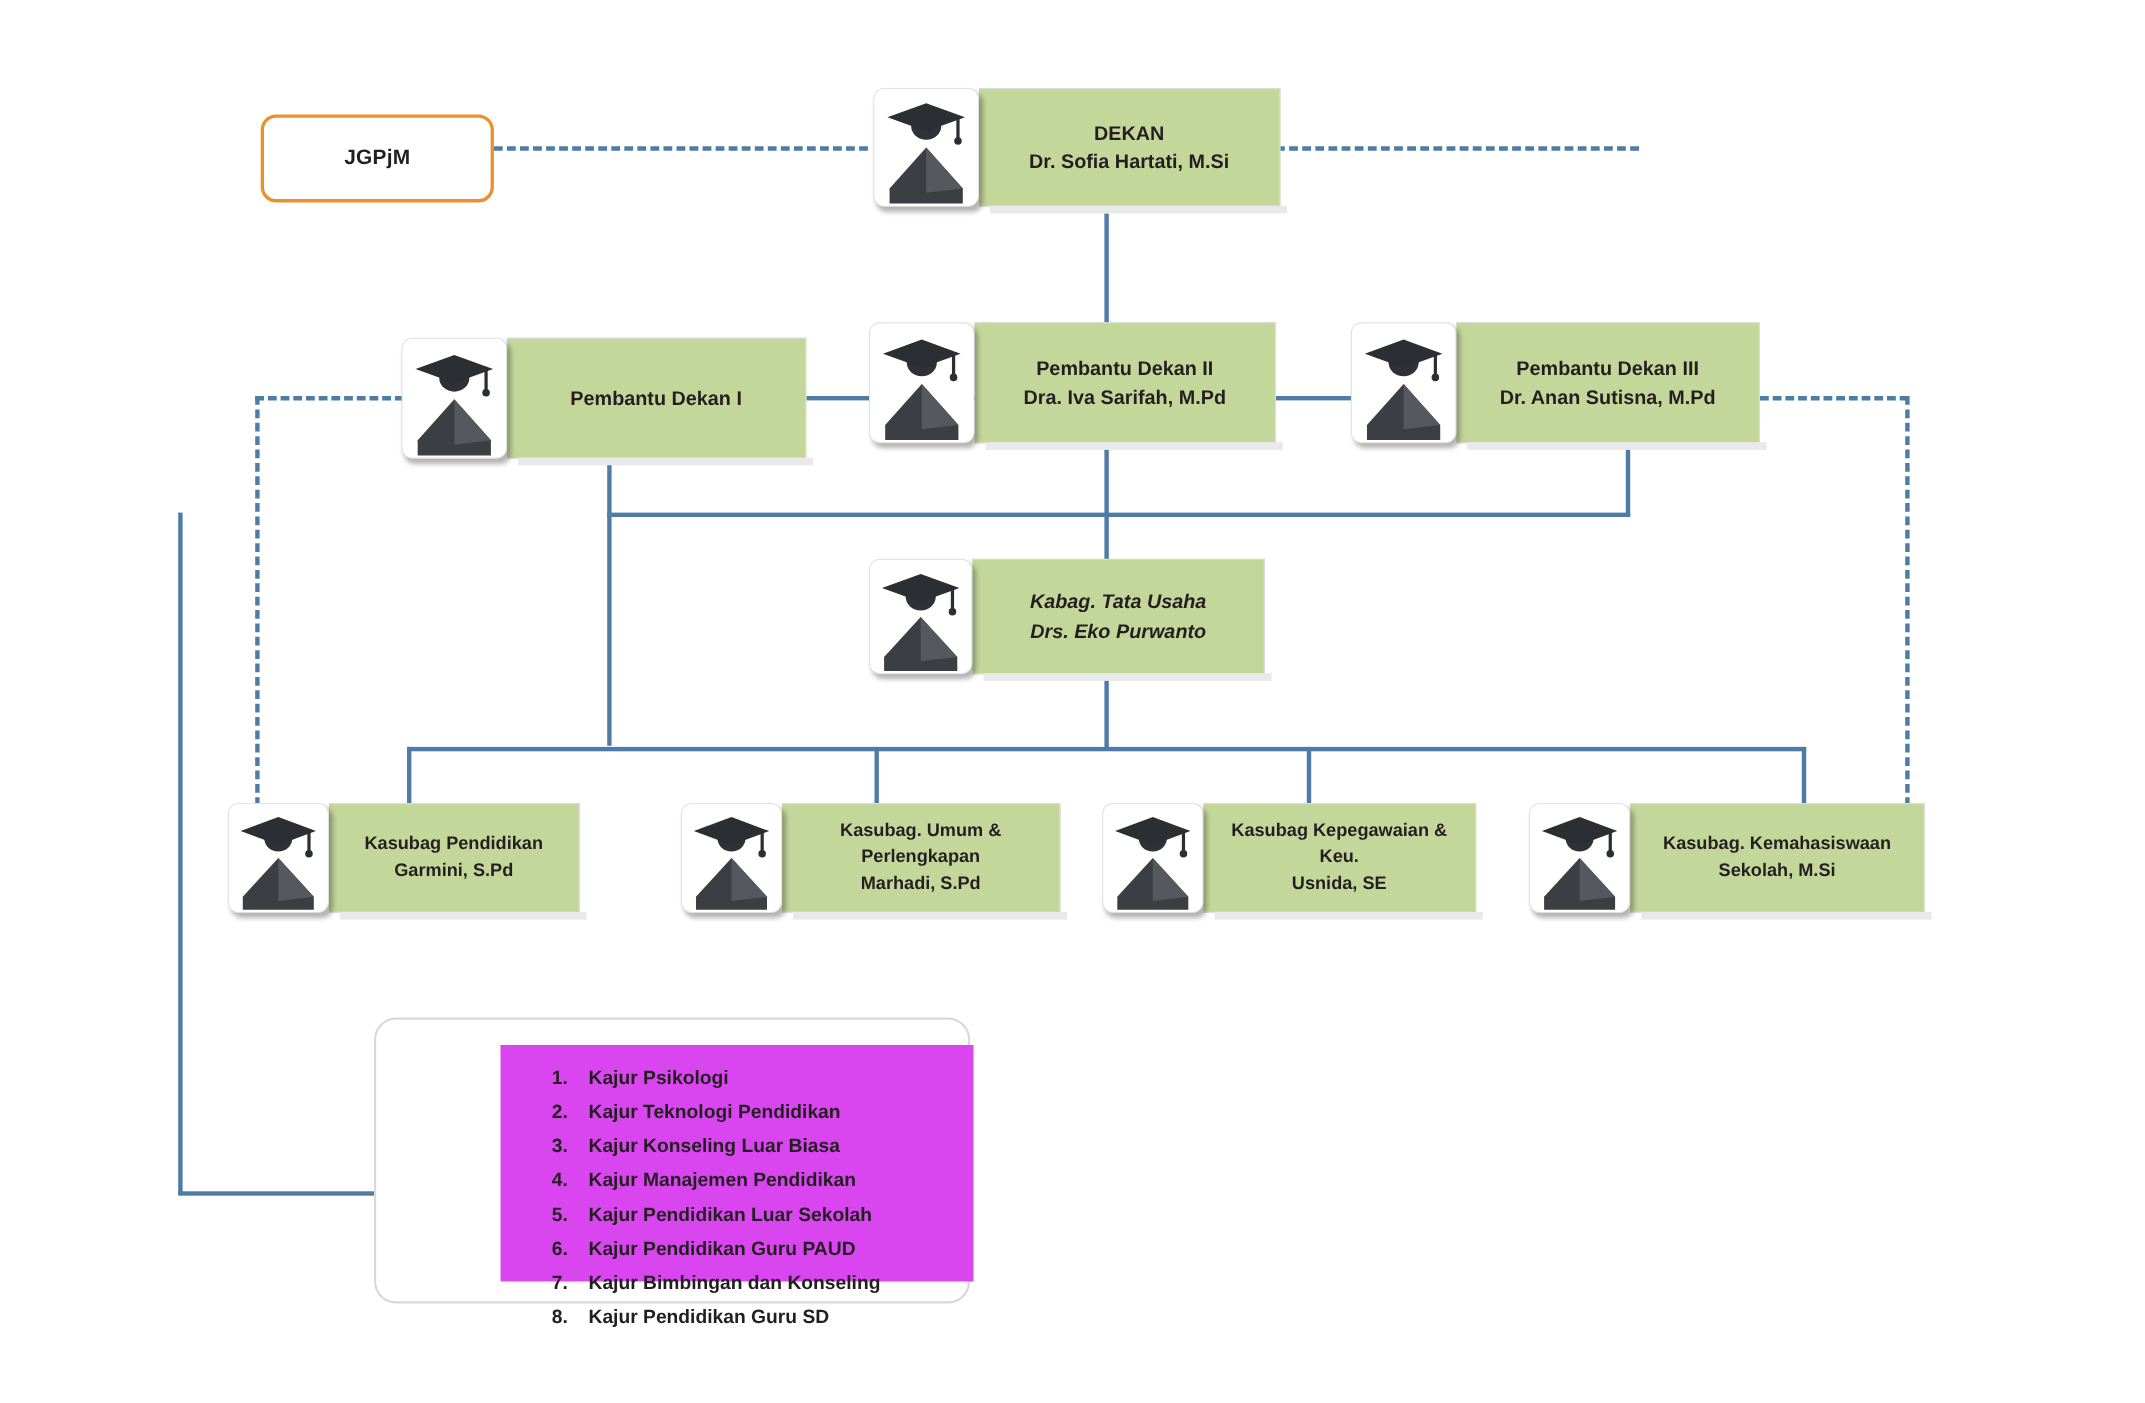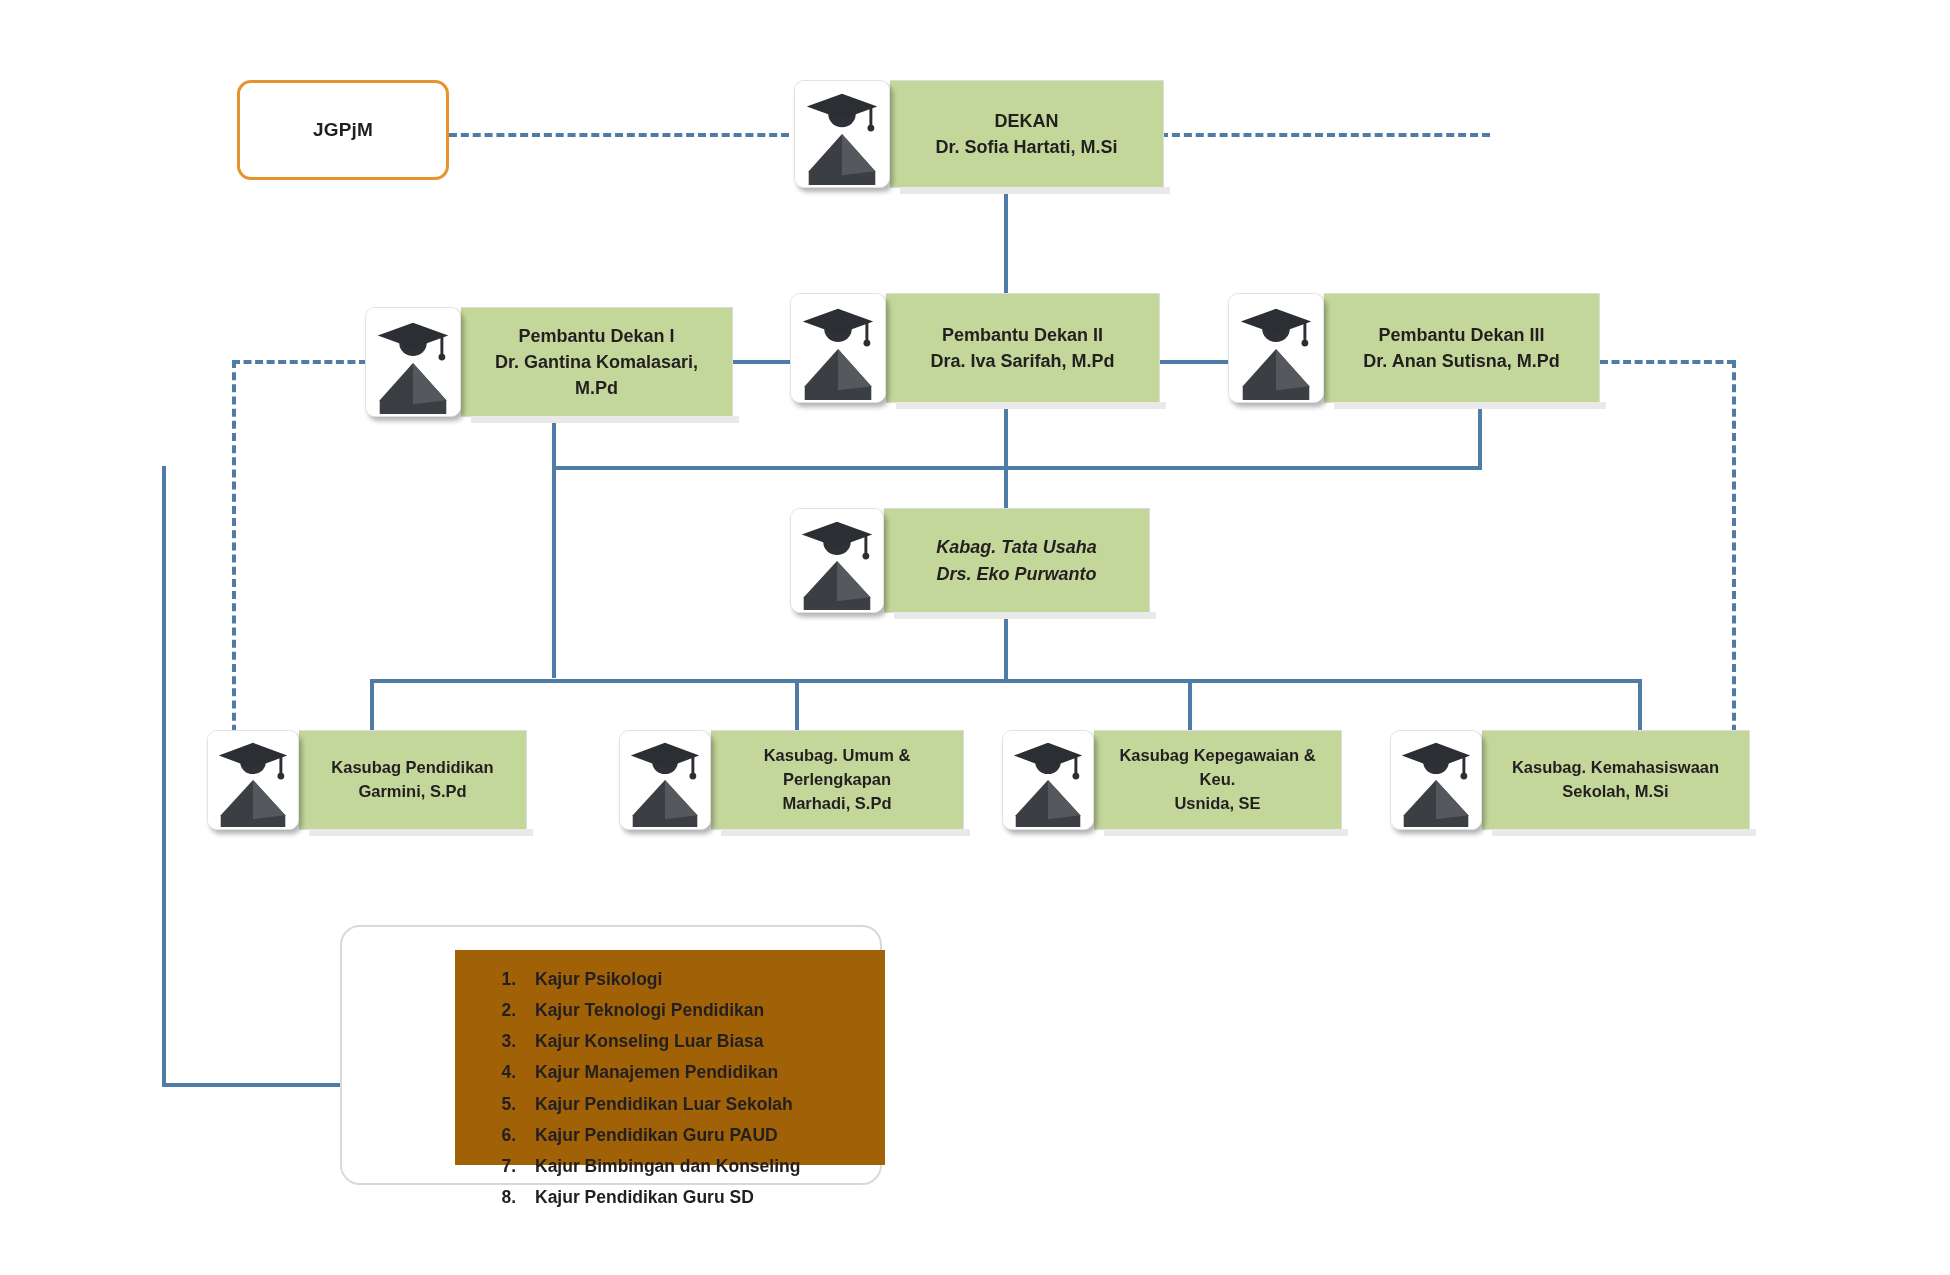--- a/index.html
+++ b/index.html
@@ -102,21 +102,21 @@
     background: #e9e9e9;
     z-index: 0;
   }
 
   
   .avatar { position: absolute; inset: 0; }
 
   
   .kajur-list {
     position: absolute;
-    background: #a16207;
+    background: #d946ef;
     padding: 14px 10px 14px 10px;
   }
   .kajur-list ol {
     margin: 0;
     padding-left: 56px;
     color: #231f20;
     font-size: 17.5px;
     font-weight: bold;
     line-height: 1.78;
   }
@@ -152,21 +152,21 @@
   <div class="line hline" style="left:162px; top:1083px; width:180px;"></div>
 
   <div class="dash-h" style="left:232px; top:360px; width:135px;"></div>
   <div class="dash-v" style="left:232px; top:360px; height:385px;"></div>
   <div class="dash-h" style="left:232px; top:744px; width:60px;"></div>
 
   <div class="dash-h" style="left:1600px; top:360px; width:135px;"></div>
   <div class="dash-v" style="left:1732px; top:360px; height:385px;"></div>
   <div class="dash-h" style="left:1675px; top:744px; width:60px;"></div>
 
-  <div class="outline-box" style="left:237px; top:80px; width:212px; height:100px;align-items:center;">
+  <div class="outline-box" style="left:237px; top:104px; width:212px; height:80px;align-items:center;">
     <span>JGPjM</span>
   </div>
 
 
   <div class="node" style="left:794px; top:80px; width:370px; height:108px;">
     <div class="photo" style="width:96px;">
       <div class="avatar">
         <svg viewBox="0 0 96 108" width="100%" height="100%" preserveAspectRatio="none" aria-hidden="true">
           <rect x="0" y="0" width="96" height="108" fill="#ffffff"></rect>
           <path d="M14 92 L48 54 L82 92 L82 106 L14 106 Z" fill="#3b3f43"></path>
@@ -195,21 +195,20 @@
           <ellipse cx="48" cy="36" rx="14" ry="13" fill="#2e3236"></ellipse>
           <path d="M12 28 L48 15 L84 28 L48 41 Z" fill="#2b2f33"></path>
           <rect x="76" y="28" width="3" height="20" fill="#2b2f33"></rect>
           <circle cx="77.5" cy="50" r="3.5" fill="#2b2f33"></circle>
         </svg>
       </div>
     </div>
     <div class="label">
       <div class="shadowbar"></div>
       <span>Pembantu Dekan I</span>
-      <span>Dr. Gantina Komalasari, M.Pd</span>
     </div>
   </div>
 
   <div class="node" style="left:790px; top:293px; width:370px; height:110px;">
     <div class="photo" style="width:96px;">
       <div class="avatar">
         <svg viewBox="0 0 96 110" width="100%" height="100%" preserveAspectRatio="none" aria-hidden="true">
           <rect x="0" y="0" width="96" height="110" fill="#ffffff"></rect>
           <path d="M14 94 L48 56 L82 94 L82 108 L14 108 Z" fill="#3b3f43"></path>
           <path d="M48 56 L82 94 L48 98 Z" fill="#55595d"></path>

